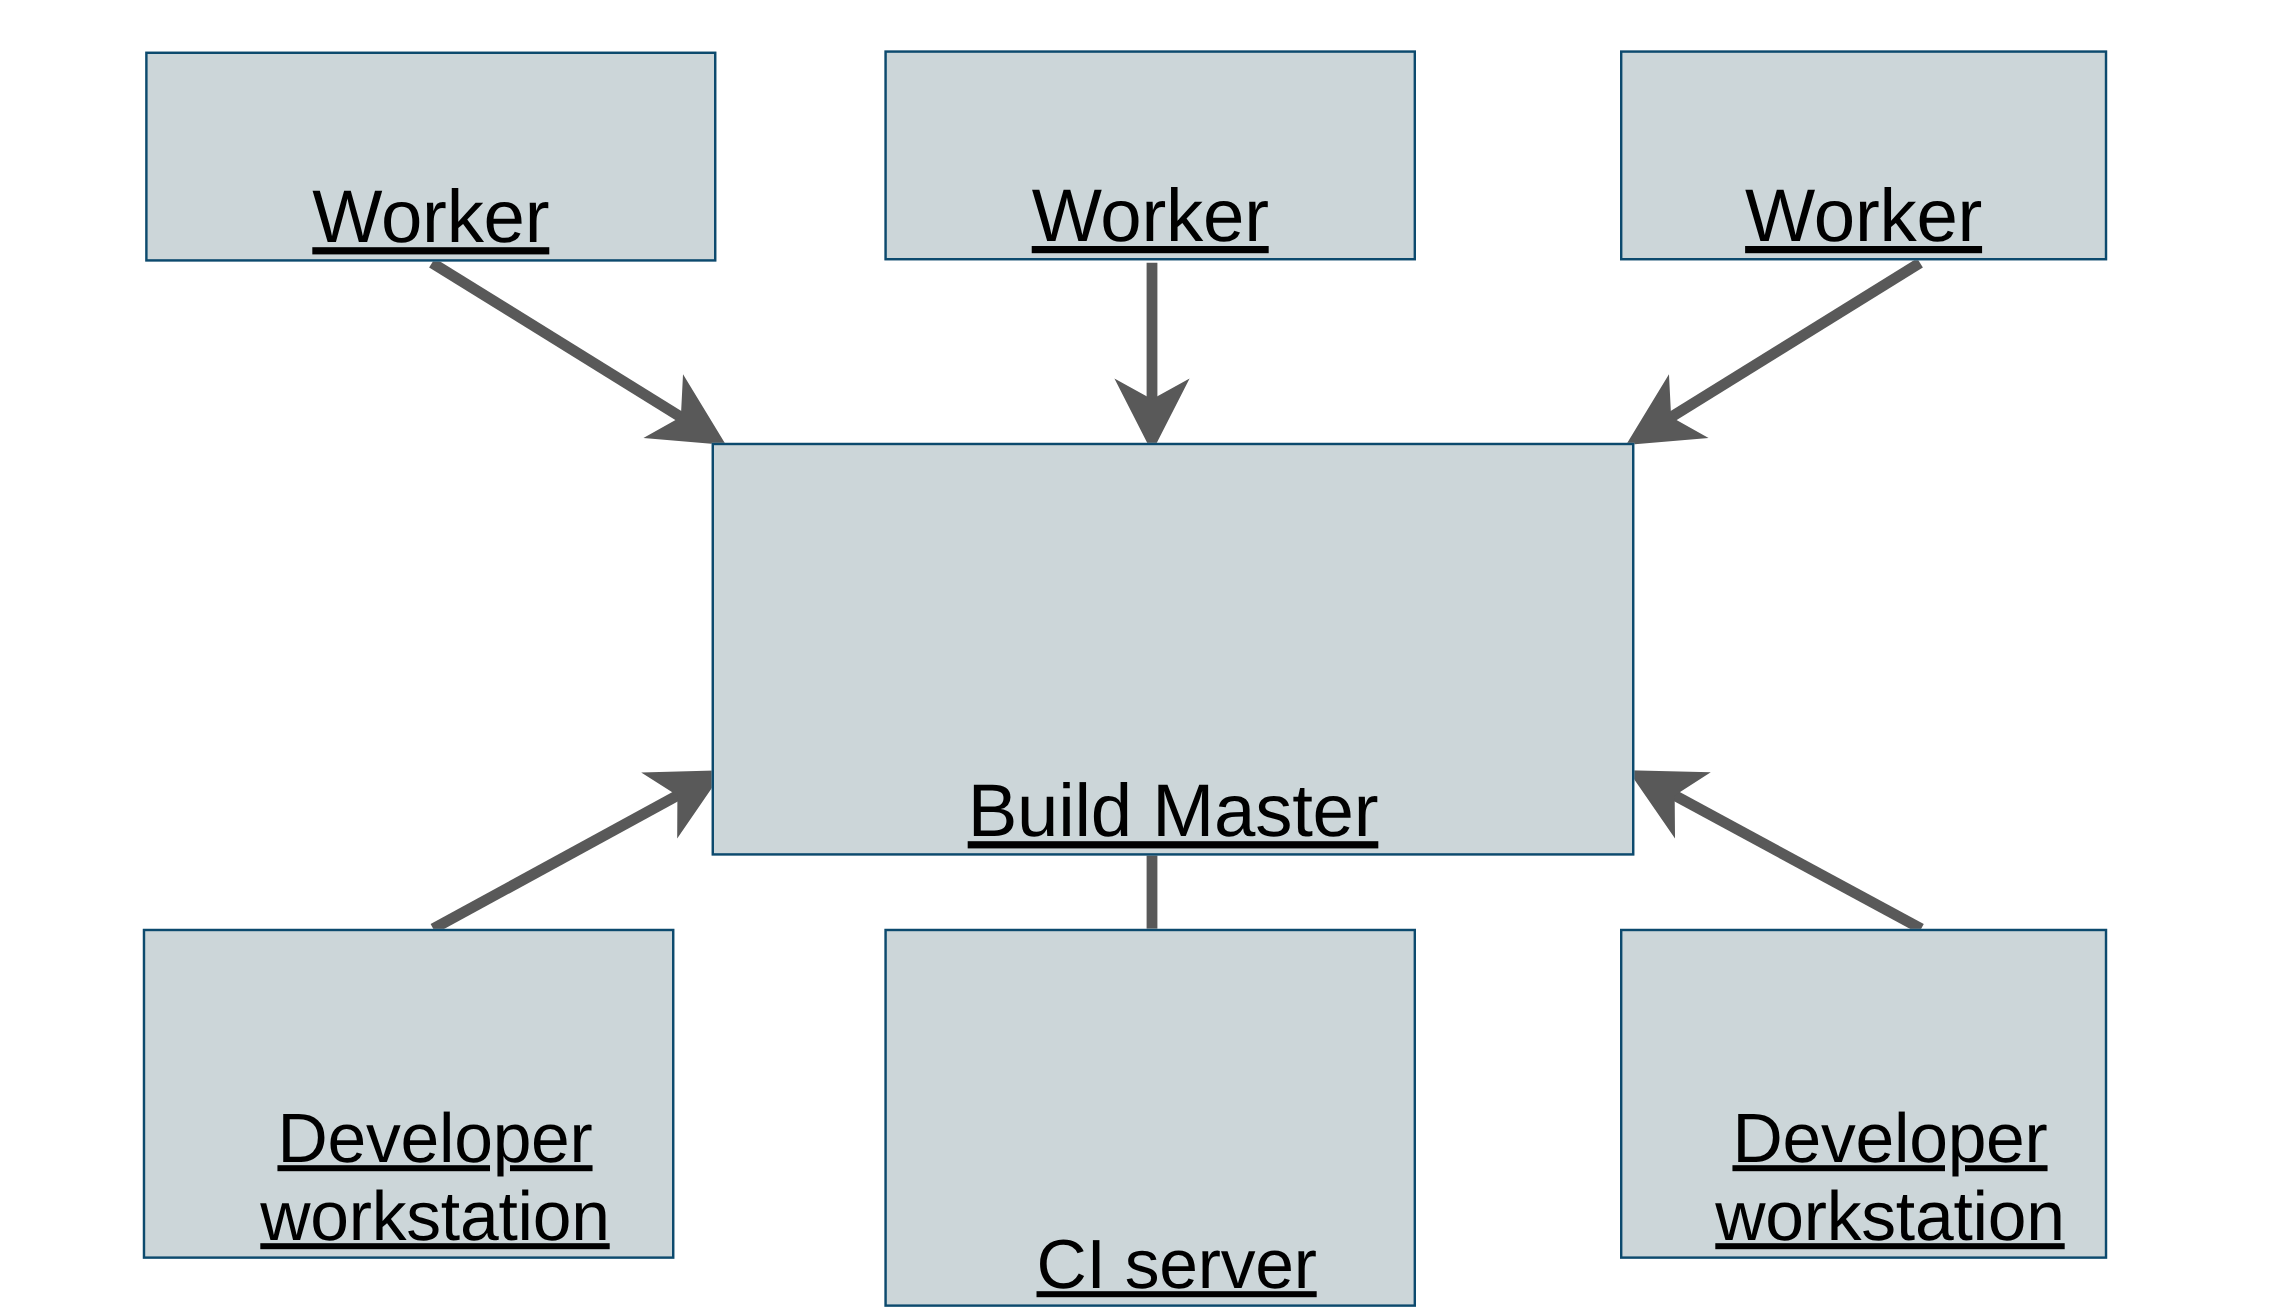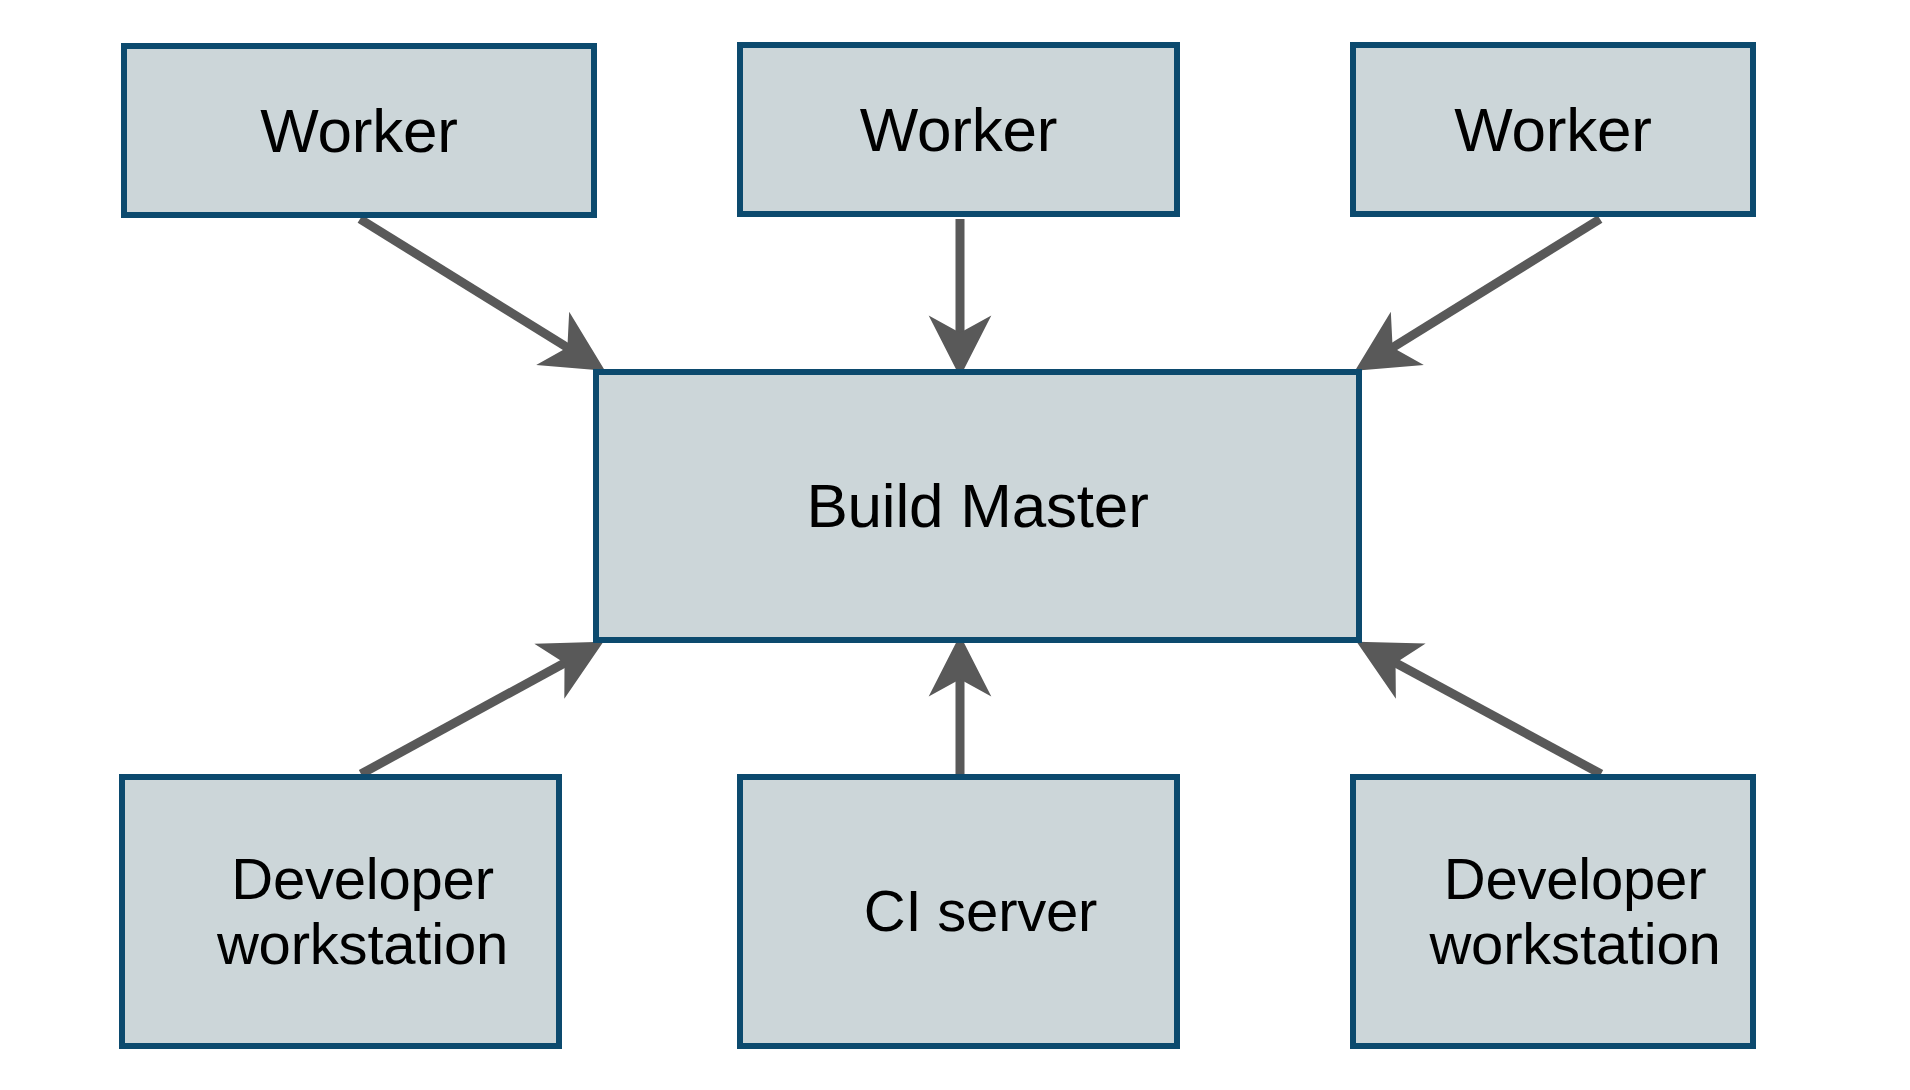--- a/index.html
+++ b/index.html
@@ -24,44 +24,45 @@
     left: 0;
     top: 0;
     width: 1910px;
     height: 1090px;
     pointer-events: none;
   }
   .node {
     position: absolute;
     box-sizing: border-box;
     background: #ccd6d9;
-    border: 6px solid #0c4a6e;
+    border: 2px solid #0c4a6e;
     display: flex;
-    align-items: center;
+    align-items: flex-end;
     justify-content: center;
     text-align: center;
+    text-decoration: underline;
   }
   .node-label {
     color: #000000;
     font-family: "Liberation Sans", sans-serif;
     font-weight: 400;
     line-height: 1.12;
     white-space: pre-line;
     letter-spacing: -0.2px;
   }
   .size-lg  { font-size: 62px; }
   .size-md  { font-size: 58px; margin-left: 44px; }
 
   
   #node-worker-left   { left: 121px; top: 43px;  width: 476px; height: 175px; }
   #node-worker-center { left: 737px; top: 42px;  width: 443px; height: 175px; }
   #node-worker-right  { left: 1350px;top: 42px;  width: 406px; height: 175px; }
-  #node-build-master  { left: 593px; top: 369px; width: 769px; height: 274px; }
+  #node-build-master  { left: 593px; top: 369px; width: 769px; height: 344px; }
   #node-dev-left      { left: 119px; top: 774px; width: 443px; height: 275px; }
-  #node-ci-server     { left: 737px; top: 774px; width: 443px; height: 275px; }
+  #node-ci-server     { left: 737px; top: 774px; width: 443px; height: 315px; }
   #node-dev-right     { left: 1350px;top: 774px; width: 406px; height: 275px; }
 </style>
 </head>
 <body>
 
 <div id="canvas">
 
   <svg id="edge-layer" viewBox="0 0 1910 1090" width="1910" height="1090" xmlns="http://www.w3.org/2000/svg">
     <defs>
       <marker id="barb" viewBox="0 0 12 12" refX="9.2" refY="6" markerWidth="7.2" markerHeight="7.2" orient="auto-start-reverse" markerUnits="strokeWidth">

